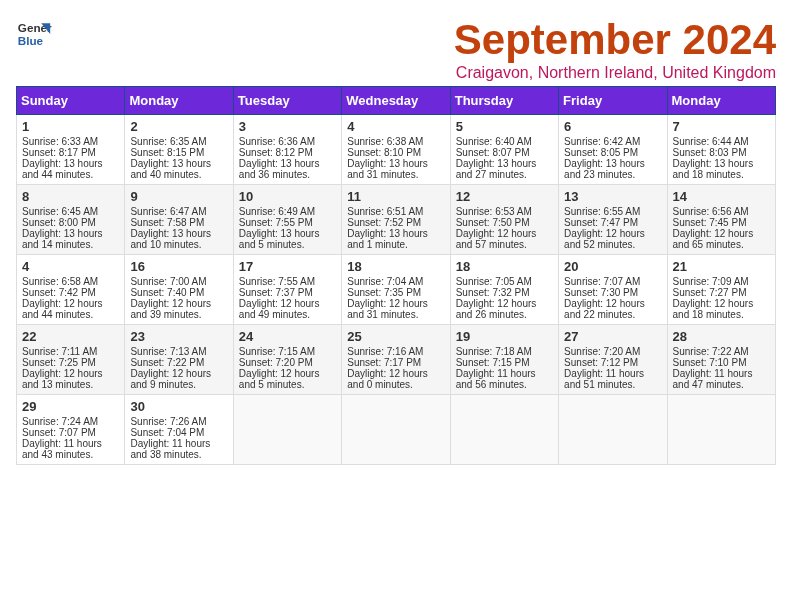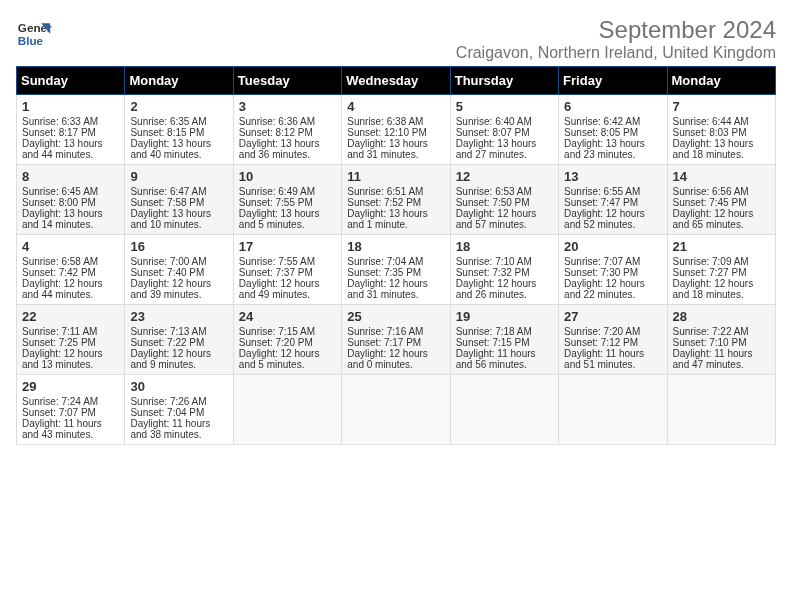--- a/index.html
+++ b/index.html
@@ -22,35 +22,35 @@
       gap: 4px;
     }
     .logo-icon {
       width: 36px;
       height: 36px;
     }
     .title-area {
       text-align: right;
     }
     .month-title {
-      font-size: 24px;
-      font-weight: normal;
-      color: #737373;
+      font-size: 42px;
+      font-weight: bold;
+      color: #c2410c;
     }
     .location-title {
       font-size: 16px;
-      color: #737373;
+      color: #be185d;
     }
     .calendar {
       width: 100%;
       border-collapse: collapse;
       border: 1px solid #ccc;
     }
     .calendar th {
-      background-color: #000000;
+      background-color: #6d28d9;
       color: #fff;
       font-size: 13px;
       font-weight: bold;
       padding: 6px 4px;
       text-align: left;
       border: 1px solid #1a4a8a;
     }
     .calendar td {
       vertical-align: top;
       padding: 4px 5px;
@@ -123,21 +123,21 @@
         <td>
           <span class="day-number">3</span>
           <div>Sunrise: 6:36 AM</div>
           <div>Sunset: 8:12 PM</div>
           <div>Daylight: 13 hours</div>
           <div>and 36 minutes.</div>
         </td>
         <td>
           <span class="day-number">4</span>
           <div>Sunrise: 6:38 AM</div>
-          <div>Sunset: 12:10 PM</div>
+          <div>Sunset: 8:10 PM</div>
           <div>Daylight: 13 hours</div>
           <div>and 31 minutes.</div>
         </td>
         <td>
           <span class="day-number">5</span>
           <div>Sunrise: 6:40 AM</div>
           <div>Sunset: 8:07 PM</div>
           <div>Daylight: 13 hours</div>
           <div>and 27 minutes.</div>
         </td>
@@ -231,21 +231,21 @@
         </td>
         <td>
           <span class="day-number">18</span>
           <div>Sunrise: 7:04 AM</div>
           <div>Sunset: 7:35 PM</div>
           <div>Daylight: 12 hours</div>
           <div>and 31 minutes.</div>
         </td>
         <td>
           <span class="day-number">18</span>
-          <div>Sunrise: 7:10 AM</div>
+          <div>Sunrise: 7:05 AM</div>
           <div>Sunset: 7:32 PM</div>
           <div>Daylight: 12 hours</div>
           <div>and 26 minutes.</div>
         </td>
         <td>
           <span class="day-number">20</span>
           <div>Sunrise: 7:07 AM</div>
           <div>Sunset: 7:30 PM</div>
           <div>Daylight: 12 hours</div>
           <div>and 22 minutes.</div>

